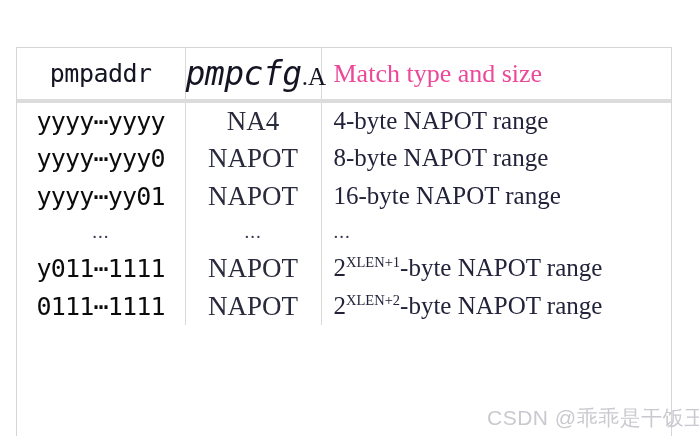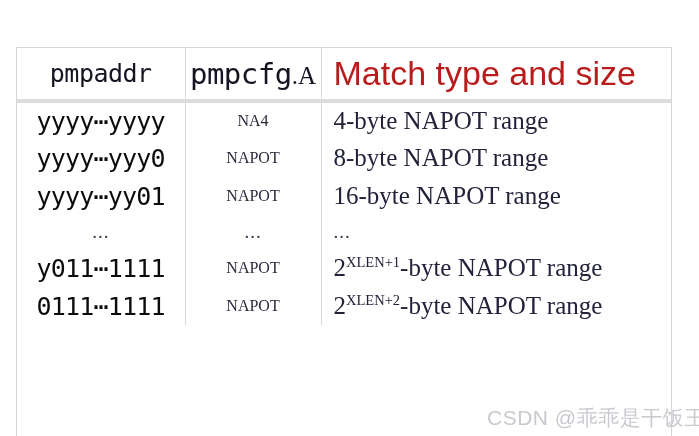--- a/index.html
+++ b/index.html
@@ -54,38 +54,39 @@
 
   .h-mono {
     font-family: "DejaVu Sans Mono", "Liberation Mono", monospace;
     font-size: 25px;
     color: #141423;
     letter-spacing: -0.5px;
     display: block;
     text-align: center;
   }
   .h-serif {
-    font-family: Liberation Sans, sans-serif;
-    font-size: 34px;
-    color: #b91c1c;
+    font-family: Liberation Serif, serif;
+    font-size: 26px;
+    color: #ec4899;
     display: block;
   }
   .h-left {
     text-align: left;
     padding-left: 12px;
   }
   .h-mixed {
     display: block;
     text-align: center;
     color: #141423;
   }
   .h-mixed .mono-part {
     font-family: "DejaVu Sans Mono", "Liberation Mono", monospace;
-    font-size: 29px;
+    font-size: 33px;
     letter-spacing: -0.5px;
+    font-style: italic;
   }
   .h-mixed .serif-part {
     font-family: "Liberation Serif", "DejaVu Serif", serif;
     font-size: 25px;
   }
 
   
   tbody tr {
     height: 38px;
   }
@@ -101,21 +102,21 @@
     font-family: "DejaVu Sans Mono", "Liberation Mono", monospace;
     font-size: 25px;
     color: #0b0b0b;
     text-align: center;
     letter-spacing: -0.8px;
     white-space: nowrap;
     display: block;
   }
   .cell-cfg {
     font-family: "Liberation Serif", "DejaVu Serif", serif;
-    font-size: 16px;
+    font-size: 27px;
     color: #2a2a3d;
     text-align: center;
     display: block;
   }
   .cell-desc {
     font-family: "Liberation Serif", "DejaVu Serif", serif;
     font-size: 25px;
     color: #22223a;
     text-align: left;
     padding-left: 12px;

